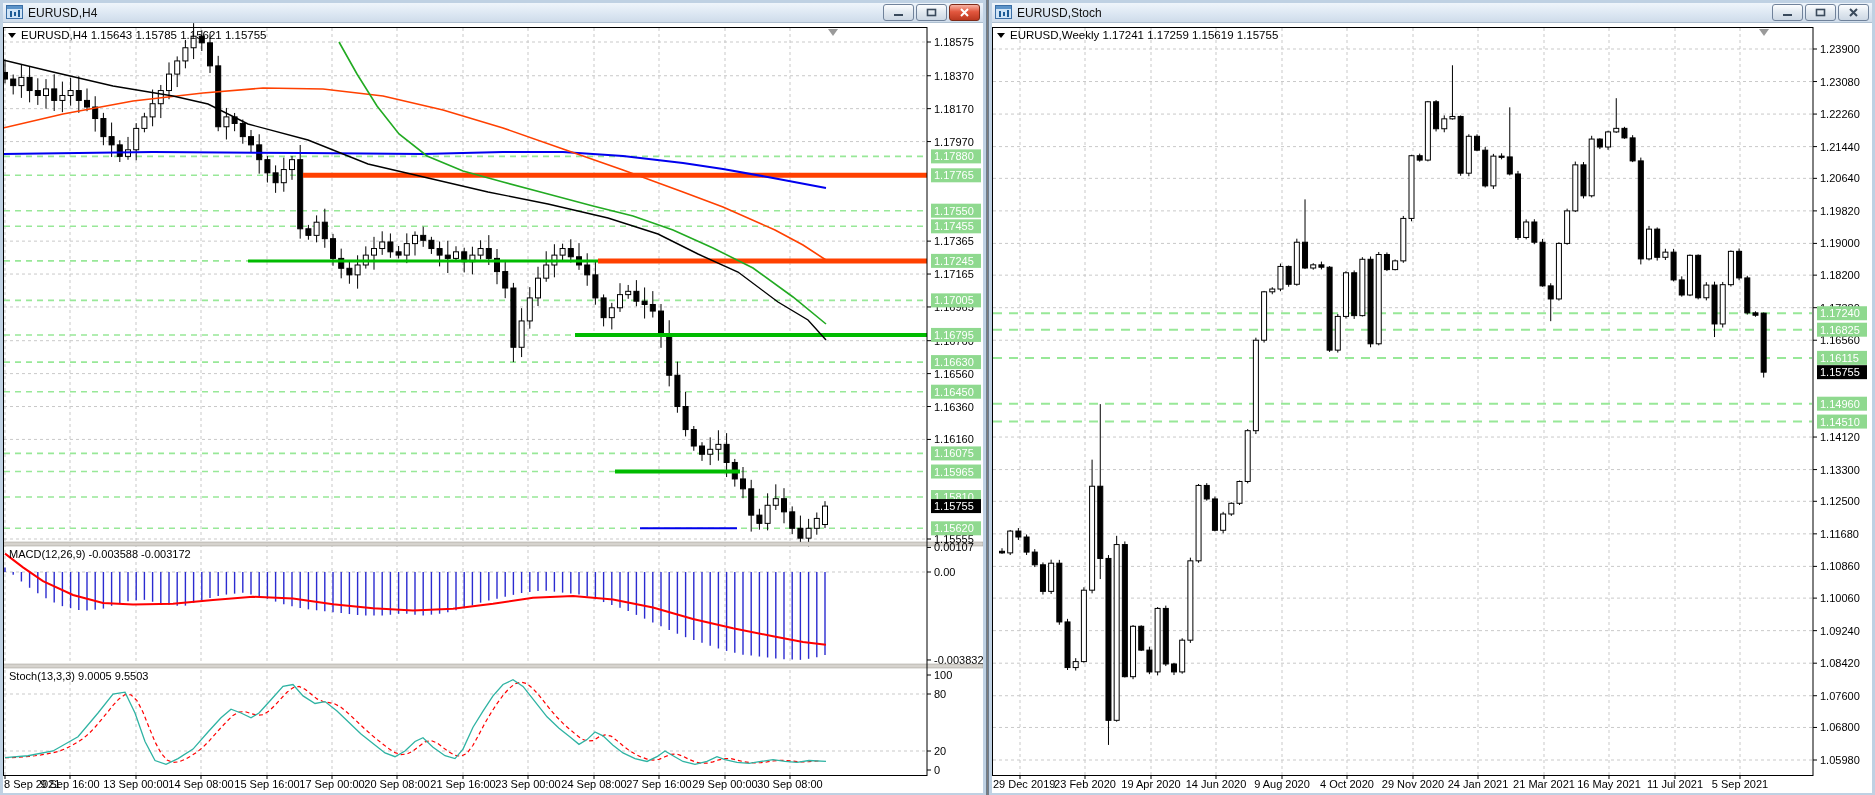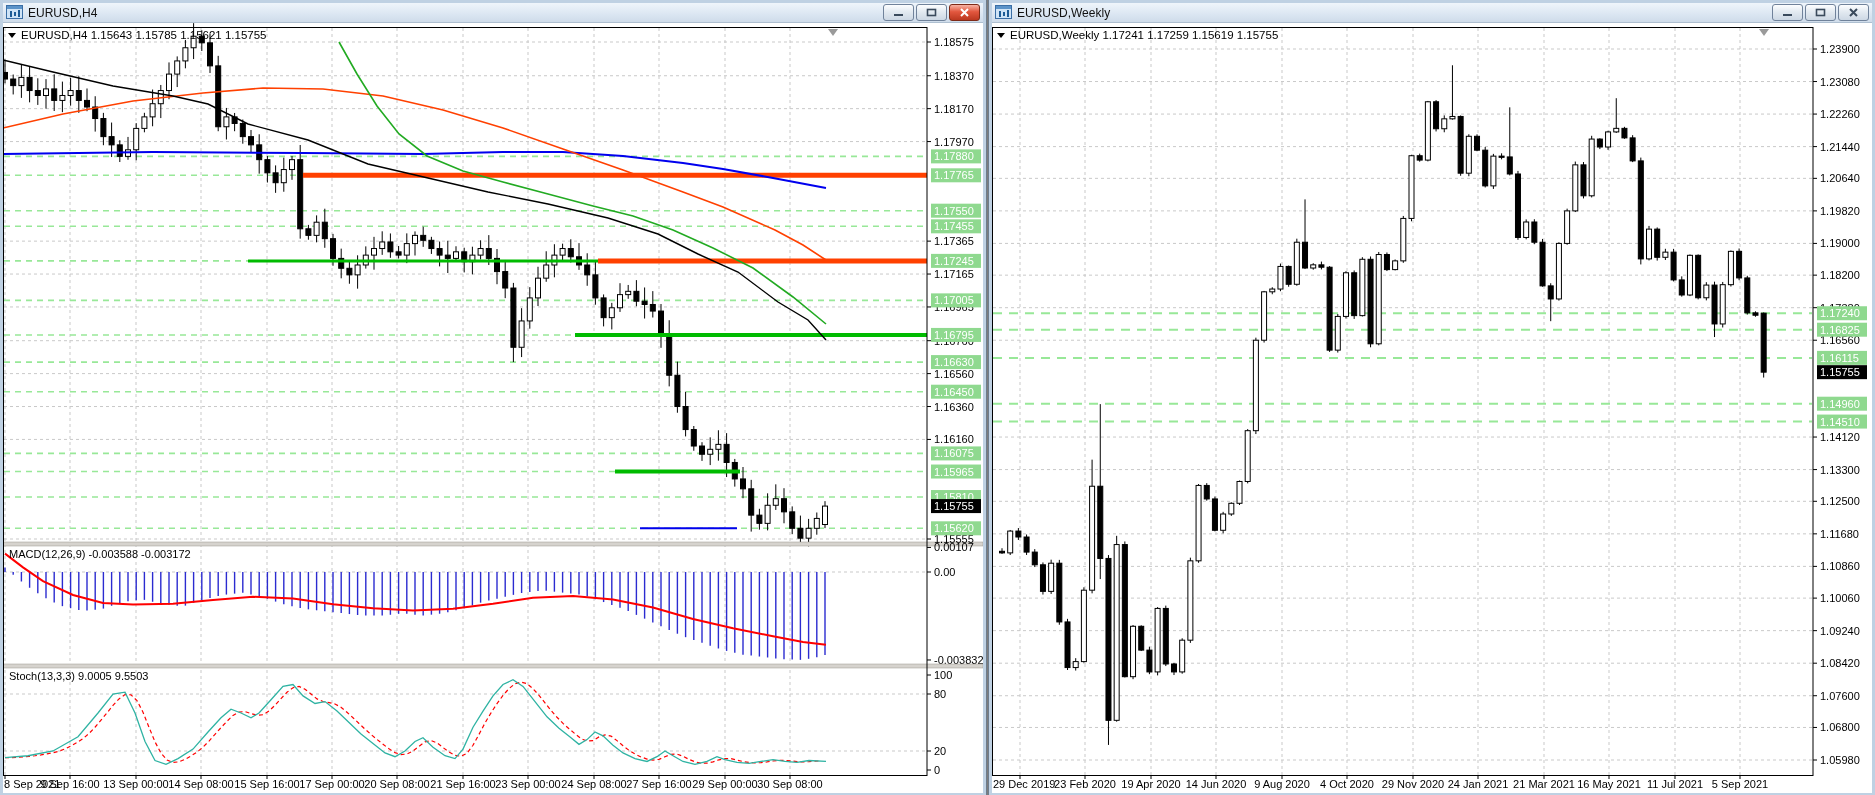--- a/index.html
+++ b/index.html
@@ -540,21 +540,21 @@
     <div class="titlebar">
       <span class="wicon">
         <svg width="17" height="15">
             <rect x="0.5" y="0.5" width="16" height="13" fill="#cfe4f7" stroke="#3a6ea5"></rect>
             <rect x="1" y="1" width="15" height="3" fill="#5b93c9"></rect>
             <rect x="4" y="6" width="2" height="6" fill="#1d5c96"></rect>
             <rect x="8" y="7" width="2" height="4" fill="#1d5c96"></rect>
             <rect x="12" y="5" width="2" height="7" fill="#1d5c96"></rect>
           </svg>
       </span>
-      <span class="wtitle">EURUSD,Weekly</span>
+      <span class="wtitle">EURUSD,Stoch</span>
       <span class="wbtns">
         <span class="wbtn">
             <svg width="11" height="9">
               <line x1="1" y1="7" x2="10" y2="7" stroke="#3a4a5c" stroke-width="2"></line>
             </svg>
           </span>
         <span class="wbtn">
             <svg width="11" height="9">
               <rect x="1.5" y="1.5" width="8" height="6" fill="none" stroke="#3a4a5c" stroke-width="1.6"></rect>
             </svg>

